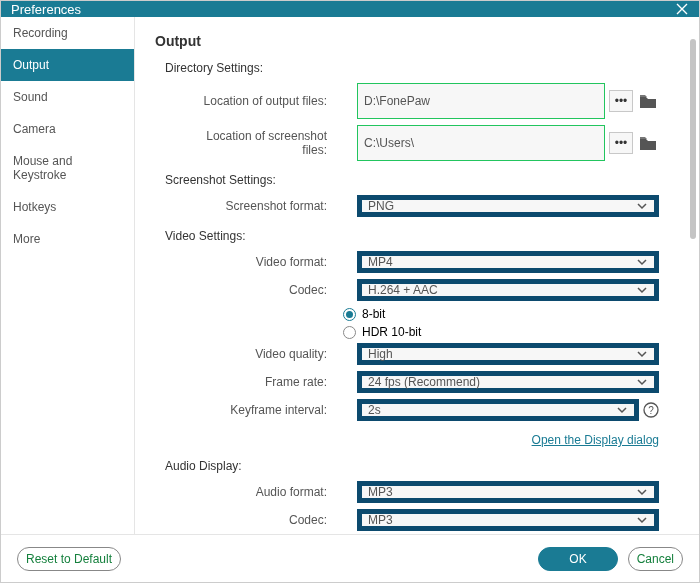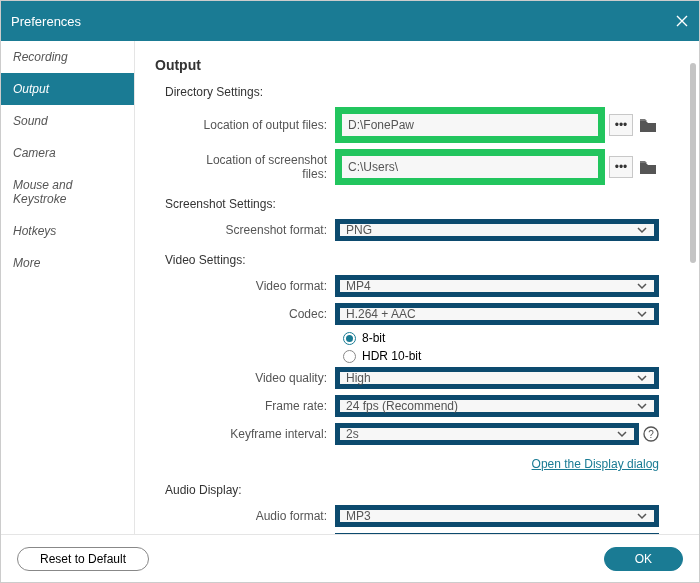--- a/index.html
+++ b/index.html
@@ -2,56 +2,56 @@
 <html><head>
 <meta charset="utf-8">
 <style>
   * { box-sizing: border-box; margin: 0; padding: 0; font-family: "Segoe UI", Tahoma, sans-serif; }
   body { background: #f0f0f0; }
   .window {
     width: 700px; height: 583px; background: #fff; border: 1px solid #ccc;
     display: flex; flex-direction: column; position: relative;
   }
   .titlebar {
-    height: 40px; background: #1a7b94; color: #fff; display: flex;
+    height: 16px; background: #1a7b94; color: #fff; display: flex;
     align-items: center; padding: 0 10px; font-size: 13px;
   }
   .titlebar .title { flex: 1; }
   .titlebar .close { cursor: pointer; display:flex; align-items:center; }
   .body { flex: 1; display: flex; overflow: hidden; }
   .sidebar {
     width: 134px; background: #fff; border-right: 1px solid #e5e5e5;
-    display: flex; flex-direction: column; font-size: 12px; font-style: italic;
+    display: flex; flex-direction: column; font-size: 12px;
   }
   .sidebar-item {
     padding: 9px 12px; color: #555; cursor: pointer;
   }
   .sidebar-item.active { background: #1a7b94; color: #fff; }
   .main {
     flex: 1; display: flex; position: relative;
   }
   .content {
     flex: 1; padding: 16px 28px 10px 50px; overflow-y: auto;
     color: #333;
   }
   .content h2 {
     font-size: 14px; font-weight: bold; margin-left: -30px; margin-bottom: 10px;
   }
   .section-title {
     font-size: 12px; color: #333; margin: 12px 0 8px -20px;
   }
   .row {
-    display: flex; align-items: center; margin-bottom: 6px; font-size: 12px;
+    display: flex; align-items: center; margin-bottom: 6px; font-size: 12px; gap: 22px;
   }
   .row-label {
     width: 150px; text-align: right; padding-right: 8px; color: #555;
   }
   .row-field { flex: 1; display: flex; align-items: center; gap: 4px; }
   .text-input {
-    flex: 1; height: 36px; border: 7px solid #22c55e; background: #f7f7f7;
+    flex: 1; height: 36px; border: 1px solid #22c55e; background: #f7f7f7;
     padding: 0 6px; font-size: 12px; color: #555;
   }
   .icon-btn {
     width: 24px; height: 22px; border: 1px solid #c8c8c8; background: #f7f7f7;
     display: flex; align-items: center; justify-content: center; cursor: pointer;
     font-size: 12px;
   }
   .folder-btn {
     width: 22px; height: 22px; display: flex; align-items: center; justify-content: center;
     cursor: pointer;
@@ -85,22 +85,22 @@
   .scrollbar-thumb {
     position: absolute; top: 16px; width: 6px; left: 1px; height: 200px;
     background: #c4c4c4; border-radius: 3px;
   }
   .footer {
     height: 48px; border-top: 1px solid #e5e5e5; display: flex; align-items: center;
     padding: 0 16px; gap: 10px;
   }
   .footer .spacer { flex: 1; }
   .btn {
-    height: 24px; padding: 0 22px; border-radius: 12px; font-size: 12px;
-    border: 1px solid #888; background: #fff; color: #000000; cursor: pointer;
+    height: 24px; padding: 0 8px; border-radius: 12px; font-size: 12px;
+    border: 1px solid #888; background: #fff; color: #15803d; cursor: pointer;
     display: flex; align-items: center;
   }
   .btn.primary { background: #1a7b94; color: #fff; border-color: #1a7b94; padding: 0 30px; }
 </style>
 </head>
 <body>
 
 <div class="window">
   <div class="titlebar">
     <span class="title">Preferences</span>
@@ -302,14 +302,15 @@
       <div class="scrollbar-track">
         <div class="scrollbar-thumb"></div>
       </div>
     </div>
   </div>
 
   <div class="footer">
     <button class="btn">Reset to Default</button>
     <div class="spacer"></div>
     <button class="btn primary">OK</button>
+    <button class="btn">Cancel</button>
   </div>
 </div>
 
 </body></html>

